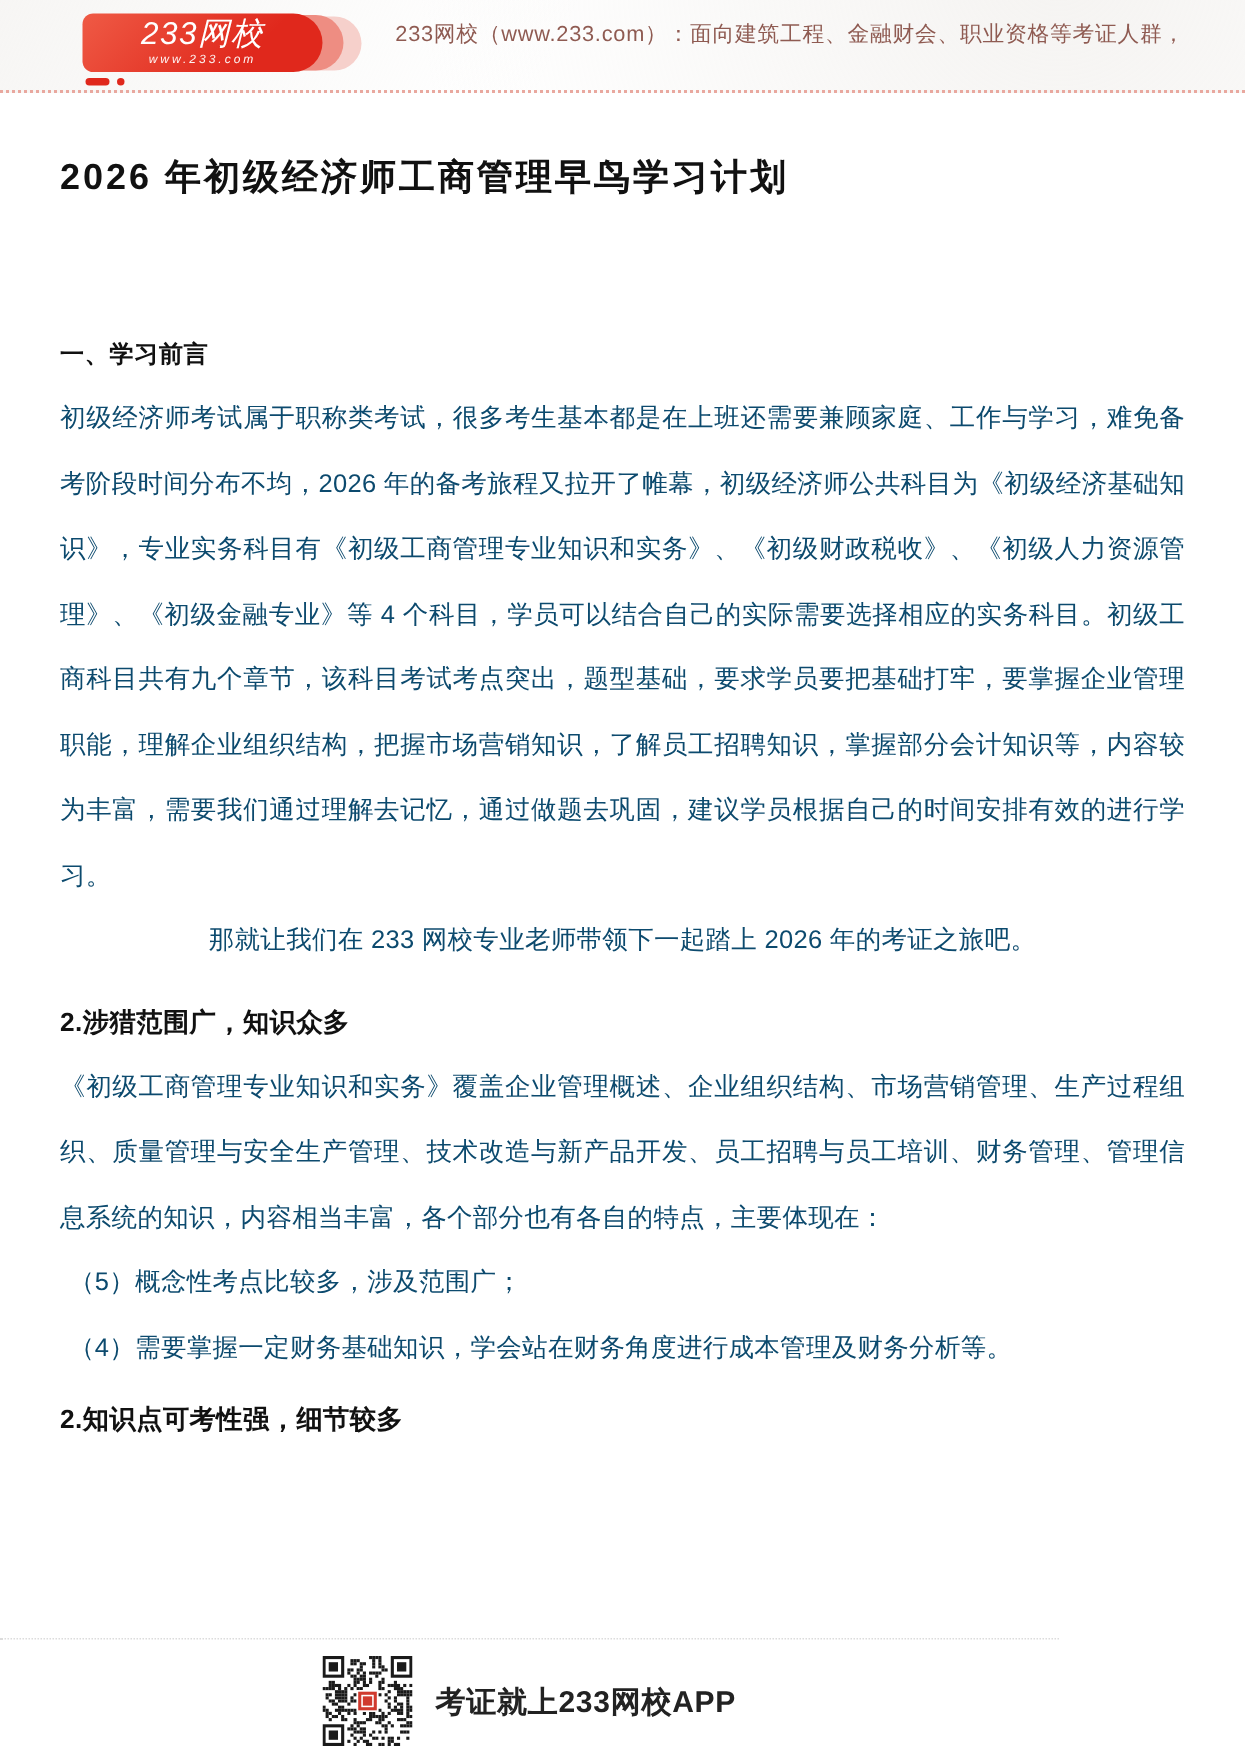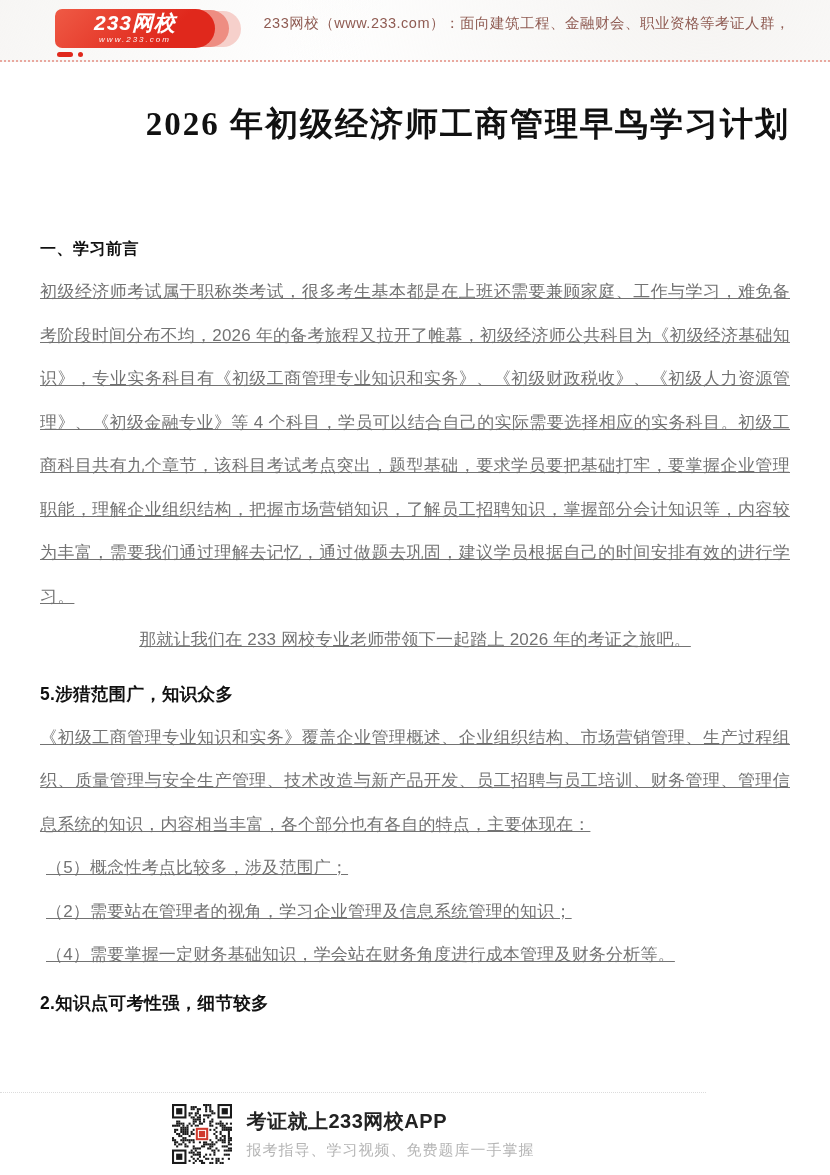--- a/index.html
+++ b/index.html
@@ -28,67 +28,66 @@
   .logo-layer{position:absolute;border-radius:8px 22px 22px 8px;}
   .logo-layer.l3{left:14px;top:2px;width:172px;height:36px;background:#f6d0cb;}
   .logo-layer.l2{left:8px;top:1px;width:166px;height:37px;background:#ee8d82;}
   .logo-box{
     position:absolute;left:0;top:0;width:160px;height:39px;
     background:linear-gradient(135deg,#ef5a45 0%,#e0281c 70%);
     border-radius:8px 22px 22px 8px;
     color:#fff;text-align:center;
   }
   .logo-brand{
-    font-weight:bold;font-style:italic;font-size:21px;line-height:24px;
+    font-weight:normal;font-style:italic;font-size:21px;line-height:24px;
     margin-top:2px;letter-spacing:1px;
   }
   .logo-site{font-size:8px;letter-spacing:2px;line-height:9px;opacity:.95;font-style:italic;}
   .logo-underline{position:absolute;left:2px;top:43px;display:flex;align-items:center;gap:5px;}
   .logo-dash{width:16px;height:5px;background:#e0281c;border-radius:3px;}
   .logo-dot{width:5px;height:5px;background:#e0281c;border-radius:50%;}
 
   .header-tagline{
     position:absolute;right:40px;top:12px;
     text-align:right;
     color:#8f5b52;
     font-size:14.5px;line-height:23px;
     letter-spacing:.5px;
     margin-left:40px;
   }
 
   
   .doc-title{
     margin:40px 40px 0 40px;
-    text-align:right;
-    font-family:Liberation Serif, serif;
+    text-align:left;
+    font-family:Liberation Sans, sans-serif;
     font-weight:bold;
-    font-size:33px;
+    font-size:24px;
     letter-spacing:2px;
     color:#111;
   }
 
   
   .content{margin:0 40px;}
   .h-section{
     font-size:16px;font-weight:bold;color:#111;
     letter-spacing:.5px;
   }
   .h1-sec{margin:92px 0 0 0;}
   .h2-sec{margin:56px 0 0 0;}
   .h-sub{
     font-size:17.5px;font-weight:bold;color:#111;
     margin:20px 0 0 0;letter-spacing:.3px;
   }
   p.body-text{
     font-size:17px;line-height:43.5px;
     text-align:justify;
     margin:0;
-    color:#737373;
+    color:#0c4a6e;
     letter-spacing:.2px;
-    text-decoration:underline;
   }
   p.first-para{margin-top:10px;}
   p.no-justify{text-align:center;}
   p.point{margin:0;text-indent:6px;}
   .h-sub2{margin-top:14px;}
 
   
   .footer{
     position:absolute;left:0;bottom:0;width:706px;height:83px;
     border-top:1px dotted #dcdcdc;
@@ -124,25 +123,24 @@
 </div>
 
 <h1 class="doc-title">2026 年初级经济师工商管理早鸟学习计划</h1>
 
 <div class="content">
 
   <div class="h-section h1-sec">一、学习前言</div>
   <p class="body-text first-para">初级经济师考试属于职称类考试，很多考生基本都是在上班还需要兼顾家庭、工作与学习，难免备考阶段时间分布不均，2026 年的备考旅程又拉开了帷幕，初级经济师公共科目为《初级经济基础知识》，专业实务科目有《初级工商管理专业知识和实务》、《初级财政税收》、《初级人力资源管理》、《初级金融专业》等 4 个科目，学员可以结合自己的实际需要选择相应的实务科目。初级工商科目共有九个章节，该科目考试考点突出，题型基础，要求学员要把基础打牢，要掌握企业管理职能，理解企业组织结构，把握市场营销知识，了解员工招聘知识，掌握部分会计知识等，内容较为丰富，需要我们通过理解去记忆，通过做题去巩固，建议学员根据自己的时间安排有效的进行学习。</p>
   <p class="body-text no-justify">那就让我们在 233 网校专业老师带领下一起踏上 2026 年的考证之旅吧。</p>
 
-  <div class="h-sub">5.涉猎范围广，知识众多</div>
+  <div class="h-sub">2.涉猎范围广，知识众多</div>
   <p class="body-text first-para">《初级工商管理专业知识和实务》覆盖企业管理概述、企业组织结构、市场营销管理、生产过程组织、质量管理与安全生产管理、技术改造与新产品开发、员工招聘与员工培训、财务管理、管理信息系统的知识，内容相当丰富，各个部分也有各自的特点，主要体现在：</p>
 
   <p class="body-text point">（5）概念性考点比较多，涉及范围广；</p>
-  <p class="body-text point">（2）需要站在管理者的视角，学习企业管理及信息系统管理的知识；</p>
   <p class="body-text point">（4）需要掌握一定财务基础知识，学会站在财务角度进行成本管理及财务分析等。</p>
 
   <div class="h-sub h-sub2">2.知识点可考性强，细节较多</div>
 </div>
 
 <div class="footer">
   <div class="footer-inner">
     <svg class="qr" id="qr-svg" viewBox="0 0 29 29">
         <rect x="0" y="0" width="29" height="29" fill="#ffffff"></rect>
         <rect x="15" y="0" width="1" height="1" fill="#1a1a1a"></rect>
@@ -405,16 +403,15 @@
         <rect x="0" y="22" width="7" height="7" fill="#1a1a1a"></rect>
         <rect x="1" y="23" width="5" height="5" fill="#ffffff"></rect>
         <rect x="2" y="24" width="3" height="3" fill="#1a1a1a"></rect>
         <rect x="11" y="11" width="7" height="7" fill="#ffffff"></rect>
         <rect x="11.5" y="11.5" width="6" height="6" fill="#d03a2e"></rect>
         <rect x="12.5" y="12.5" width="4" height="4" fill="#ffffff"></rect>
         <rect x="13" y="13" width="3" height="3" fill="#d03a2e"></rect>
       </svg>
     <div class="footer-text">
       <div class="footer-title">考证就上233网校APP</div>
-      <div class="footer-sub">报考指导、学习视频、免费题库一手掌握</div>
     </div>
   </div>
 </div>
 
 </body></html>

